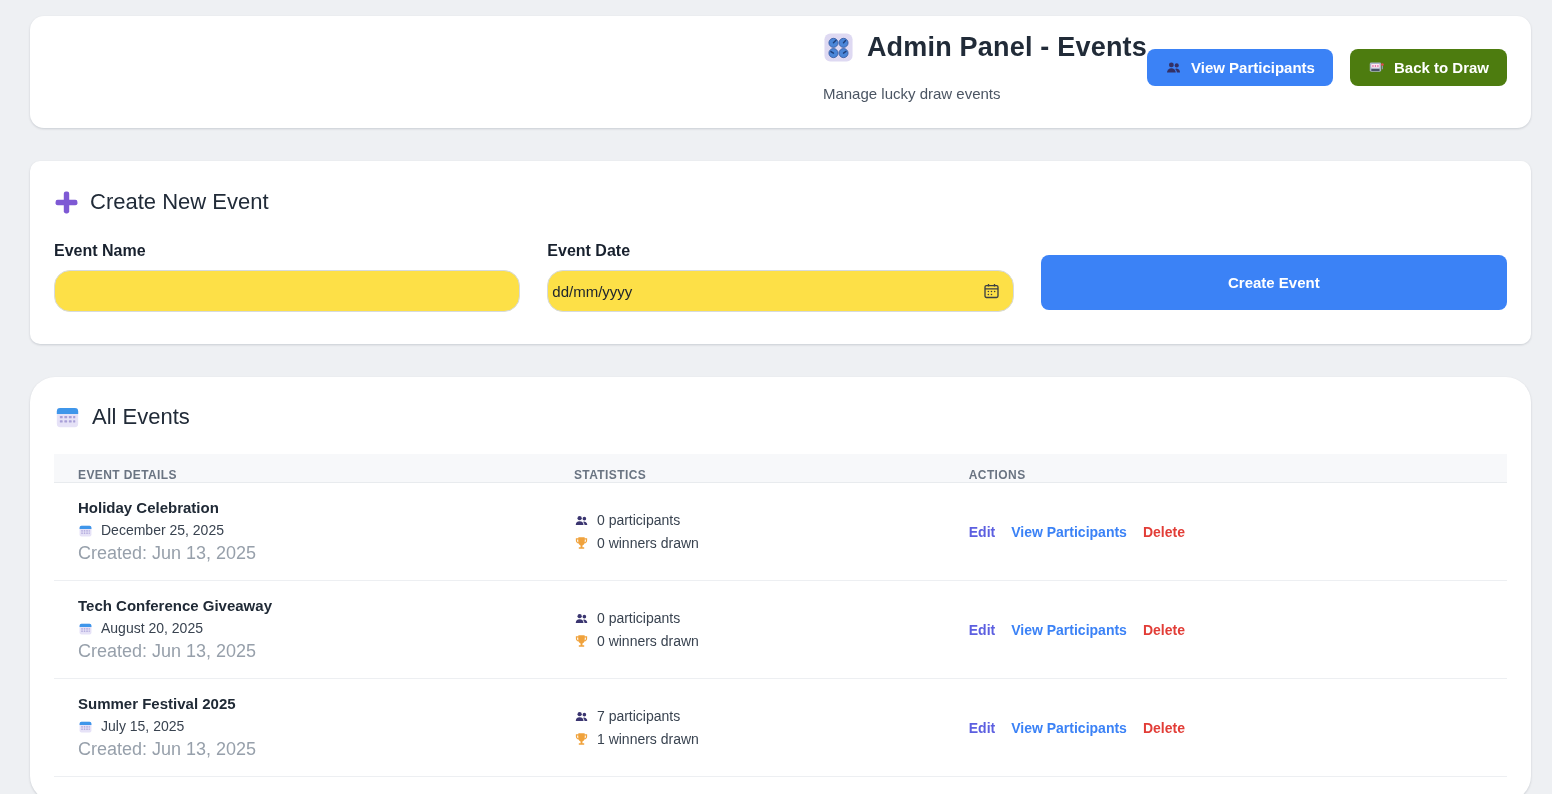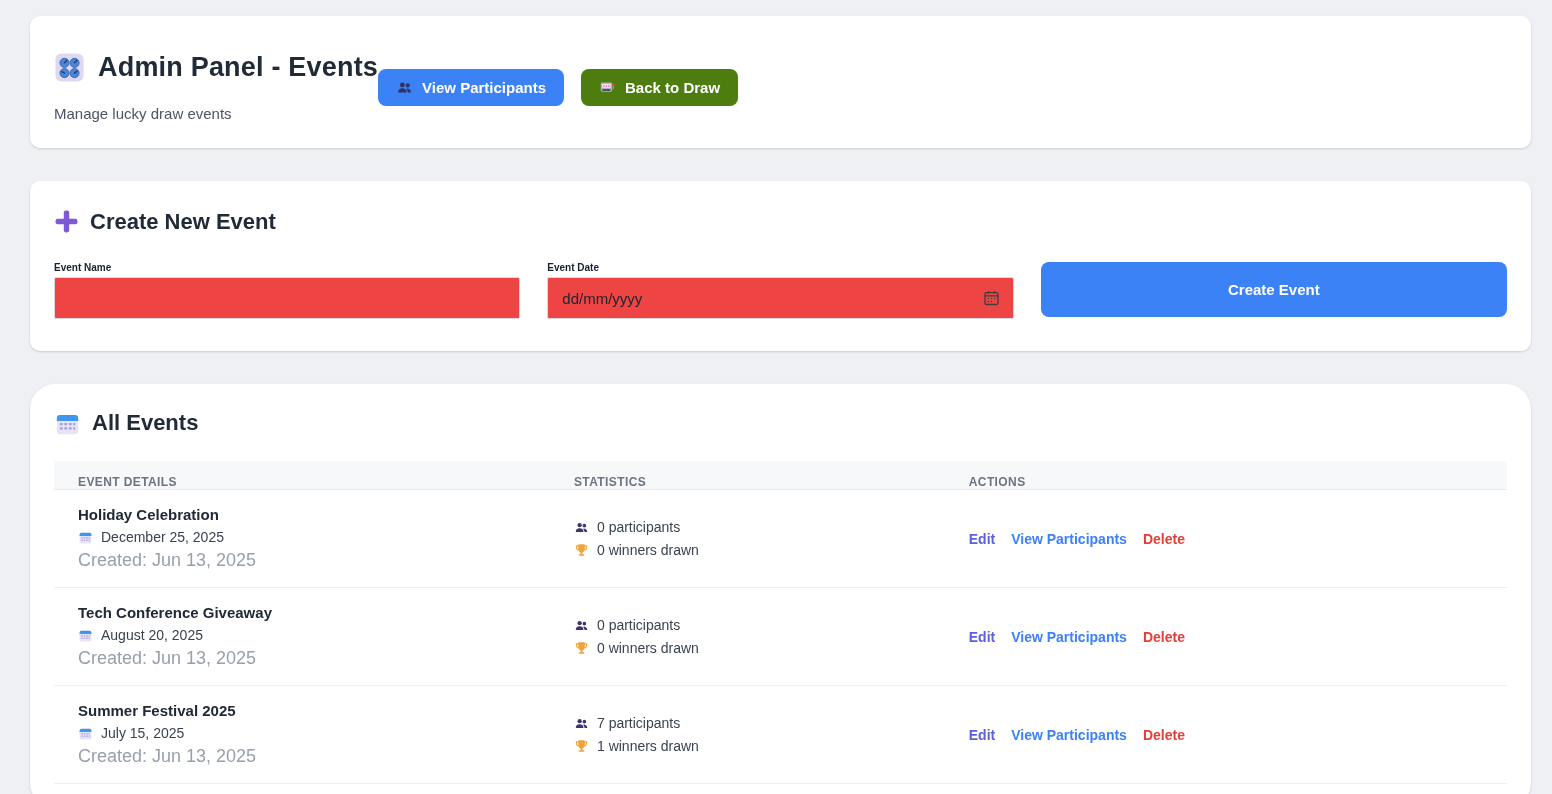--- a/index.html
+++ b/index.html
@@ -14,54 +14,54 @@
   .page { padding: 16px 21px 18px 30px; }
   .card {
     background: #ffffff;
     border-radius: 10px;
     box-shadow: 0 1px 2px rgba(16,24,40,.07), 0 1px 3px rgba(16,24,40,.09);
     margin-bottom: 33px;
   }
 
   
   .header-card {
-    padding: 36px 24px 26px;
-    display: flex; align-items: center; justify-content: flex-start;
+    padding: 16px 24px 26px;
+    display: flex; align-items: center; justify-content: flex-end; border-radius: 14px;
   }
   .title-row { display: flex; align-items: center; gap: 13px; }
   .page-title { margin: 0; font-size: 27px; font-weight: 700; color: #212b38; letter-spacing: .2px; }
   .subtitle { margin: 22px 0 0; font-size: 15px; color: #4b5563; }
   .header-actions { display: flex; gap: 17px; }
   .btn {
     display: inline-flex; align-items: center; gap: 9px;
     border: none; border-radius: 8px; cursor: pointer;
     padding: 0 18px; height: 37px;
     color: #fff; font-size: 15px; font-weight: 600;
     font-family: "Liberation Sans", sans-serif;
   }
   .btn-blue  { background: #3b82f6; }
   .btn-green { background: #4d7c0f; }
   .icon { display: inline-flex; align-items: center; justify-content: center; flex: 0 0 auto; }
 
   
   .create-card { padding: 28px 24px 32px; }
   .section-title {
-    display: flex; align-items: flex-start; gap: 11px;
-    margin: 0 0 27px; font-size: 22px; font-weight: 700; color: #212b38;
+    display: flex; align-items: flex-end; gap: 11px;
+    margin: 0 0 27px; font-size: 22px; font-weight: 400; color: #212b38;
   }
   .form-grid {
     display: grid; grid-template-columns: 1fr 1fr 1fr;
     column-gap: 27px; align-items: end;
   }
-  .field-label { display: block; font-size: 10px; font-weight: 700; color: #18212e; margin: 0 0 4px; }
+  .field-label { display: block; font-size: 16px; font-weight: 700; color: #18212e; margin: 0 0 10px; }
   .text-input {
     width: 100%; height: 42px;
-    border: 1px solid #d6dade; border-radius: 2px;
-    padding: 0 14px; font-size: 15px; color: #1f2937;
-    background: #ef4444; outline: none;
+    border: 1px solid #d6dade; border-radius: 16px;
+    padding: 0 4px; font-size: 15px; color: #1f2937;
+    background: #fde047; outline: none;
     font-family: "Liberation Sans", sans-serif;
   }
   .text-input::placeholder { color: #20262e; opacity: 1; }
   .date-wrap { position: relative; }
   .date-wrap .text-input { padding-right: 42px; }
   .picker-icon {
     position: absolute; right: 13px; top: 50%;
     transform: translateY(-50%); cursor: pointer;
   }
   .submit-btn {

